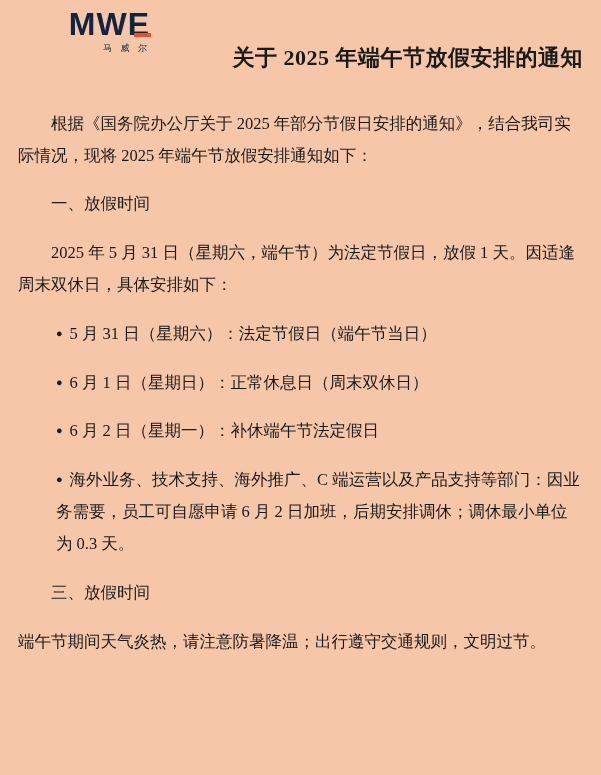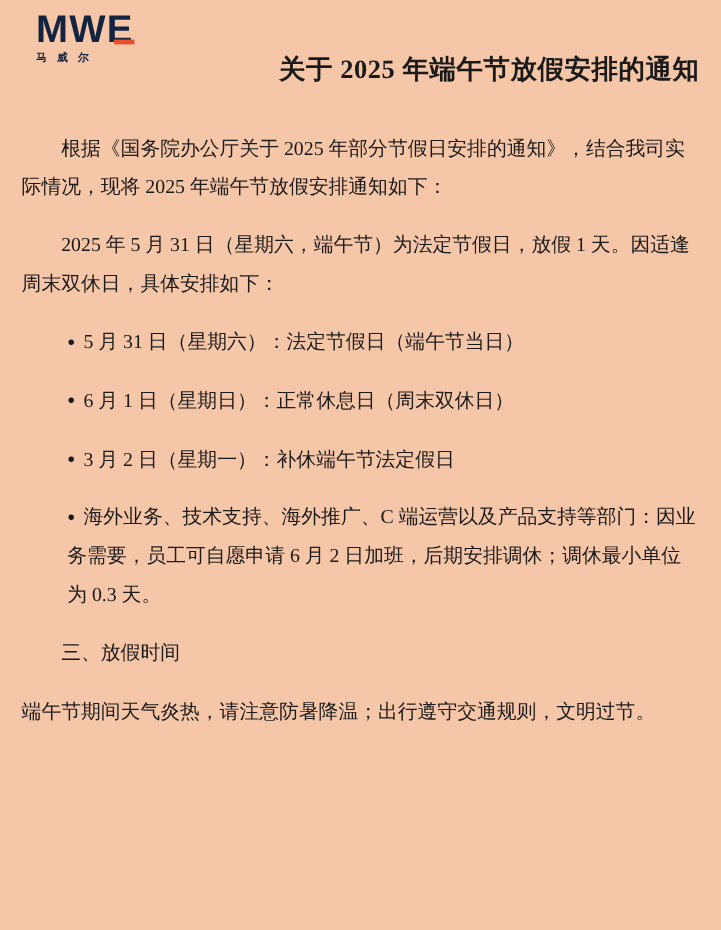--- a/index.html
+++ b/index.html
@@ -20,21 +20,21 @@
     width: 601px;
     height: 775px;
     box-sizing: border-box;
     padding: 0 18px;
   }
   .logo {
     position: absolute;
     left: 30px;
     top: 8px;
     width: 120px;
-    text-align: left;
+    text-align: right;
     line-height: 1;
   }
   .logo-main {
     font-family: "Liberation Sans", sans-serif;
     font-weight: bold;
     font-size: 32px;
     letter-spacing: 1px;
     color: #12243f;
     position: relative;
     display: inline-block;
@@ -46,21 +46,20 @@
     width: 17px;
     height: 4px;
     background: #e8502e;
   }
   .logo-sub {
     margin-top: 4px;
     font-family: "Liberation Sans", sans-serif;
     font-size: 9px;
     letter-spacing: 3px;
     color: #12243f;
-    font-weight: bold;
   }
   .doc-title {
     text-align: right;
     font-size: 22px;
     font-weight: bold;
     padding-top: 43px;
     letter-spacing: 0.5px;
   }
   .body-text {
     padding-top: 18px;
@@ -94,23 +93,24 @@
       <span>MWE</span>
       <span class="logo-bar"></span>
     </div>
     <div class="logo-sub">马 威 尔</div>
   </div>
 
   <div class="doc-title">关于 2025 年端午节放假安排的通知</div>
 
   <div class="body-text">
     <p class="p-indent">根据《国务院办公厅关于 2025 年部分节假日安排的通知》，结合我司实际情况，现将 2025 年端午节放假安排通知如下：</p>
+    <p class="p-indent">一、放假时间</p>
     <p class="p-indent">2025 年 5 月 31 日（星期六，端午节）为法定节假日，放假 1 天。因适逢周末双休日，具体安排如下：</p>
     <p class="bullet-line">5 月 31 日（星期六）：法定节假日（端午节当日）</p>
     <p class="bullet-line">6 月 1 日（星期日）：正常休息日（周末双休日）</p>
-    <p class="bullet-line">3 月 2 日（星期一）：补休端午节法定假日</p>
+    <p class="bullet-line">6 月 2 日（星期一）：补休端午节法定假日</p>
     <p class="bullet-line">海外业务、技术支持、海外推广、C 端运营以及产品支持等部门：因业务需要，员工可自愿申请 6 月 2 日加班，后期安排调休；调休最小单位为 0.3 天。</p>
     <p class="p-indent">三、放假时间</p>
     <p class="p-flat">端午节期间天气炎热，请注意防暑降温；出行遵守交通规则，文明过节。</p>
 
   </div>
 
 </div>
 
 </body></html>

